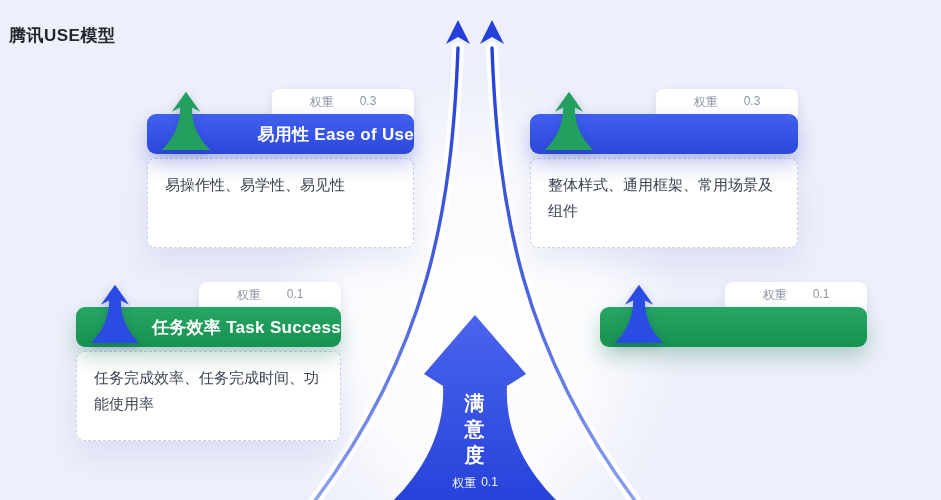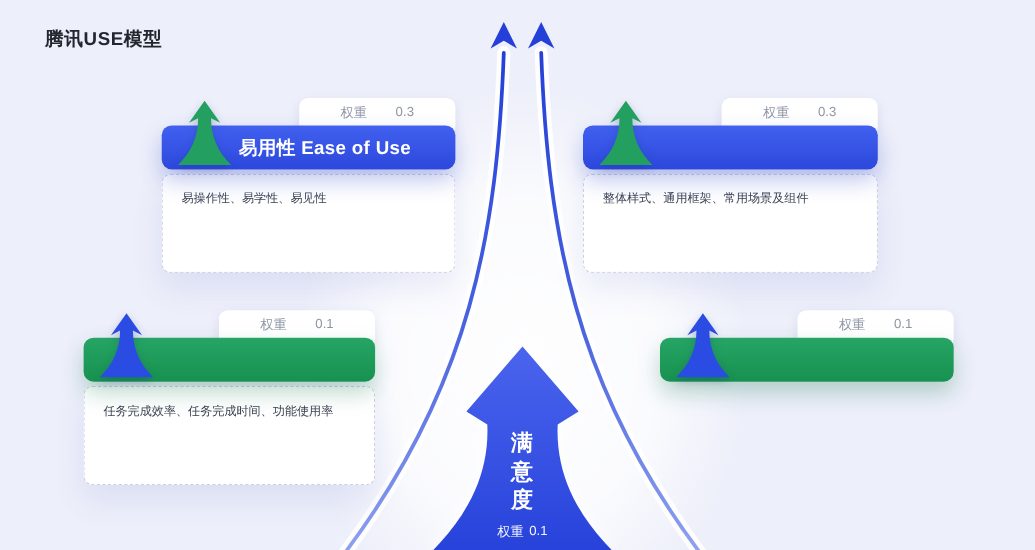--- a/index.html
+++ b/index.html
@@ -5,21 +5,21 @@
   html,body{margin:0;padding:0;}
   body{
     width:941px;height:500px;overflow:hidden;
     background:#edeffa;
     font-family:"Liberation Sans","DejaVu Sans",sans-serif;
     position:relative;
   }
   .stage{position:absolute;inset:0;width:941px;height:500px;}
 
   .page-title{
-    position:absolute;left:41px;top:24px;margin:0;
+    position:absolute;left:9px;top:24px;margin:0;
     font-size:17px;font-weight:700;color:#22262f;letter-spacing:.5px;z-index:3;
   }
 
   
   .center-svg{position:absolute;left:0;top:0;width:941px;height:500px;z-index:0;}
   .big-arrow{filter:drop-shadow(0 0 10px rgba(255,255,255,.95));}
   .thin-line{fill:none;stroke-width:3.4px;stroke-linecap:round;}
   .line-glow{fill:none;stroke:#ffffff;stroke-width:12px;stroke-linecap:round;opacity:.9;}
 
   .center-label{
@@ -40,40 +40,40 @@
     position:absolute;top:-25px;right:0;width:142px;height:34px;
     background:#ffffff;border-radius:8px;z-index:0;
     display:flex;justify-content:center;align-items:flex-start;gap:26px;
     padding-top:5px;box-sizing:border-box;
     font-size:12px;color:#8f96a6;
     box-shadow:0 4px 10px rgba(120,130,180,.18);
   }
 
   .card-header{
     position:relative;z-index:1;height:40px;border-radius:9px;
-    display:flex;align-items:center;justify-content:flex-start;
-    padding-left:70px;box-sizing:border-box;
+    display:flex;align-items:center;justify-content:flex-end;
+    padding-left:46px;box-sizing:border-box;
     color:#ffffff;font-size:17px;font-weight:700;letter-spacing:.3px;
   }
   .card-header.blue{
     background:linear-gradient(180deg,#4160ef 0%,#2c48dc 100%);
     box-shadow:0 10px 20px rgba(47,70,200,.30);
   }
   .card-header.green{
     background:linear-gradient(180deg,#26a565 0%,#17914f 100%);
     box-shadow:0 10px 20px rgba(23,120,75,.28);
   }
   .hicon{position:absolute;left:14px;bottom:0;width:50px;height:68px;z-index:2;
          filter:drop-shadow(0 3px 4px rgba(20,40,120,.25));}
 
   .card-content{
     margin-top:4px;height:90px;box-sizing:border-box;
     background:#ffffff;border:1px dashed #cdd2e0;border-radius:8px;
     padding:13px 17px;
-    font-size:11px;line-height:1.75;color:#3c4352;
+    font-size:15px;line-height:1.75;color:#3c4352;
     box-shadow:0 14px 28px rgba(90,110,200,.12);
   }
 </style>
 </head>
 <body>
 
 <div class="stage">
 
   <h1 class="page-title">腾讯USE模型</h1>
 
@@ -151,20 +151,21 @@
 
   <div class="card pos-bl">
     <div class="badge">
       <span>权重</span>
       <span>0.1</span>
     </div>
     <div class="card-header green">
       <svg class="hicon" viewBox="0 0 60 72" xmlns="http://www.w3.org/2000/svg">
         <path d="M30,2 L47,26 L37,21 C37,42 45,58 59,72 L1,72 C15,58 23,42 23,21 L13,26 Z" fill="#2b4ce2"></path>
       </svg>
+      <span>任务效率 Task Success</span>
     </div>
     <div class="card-content">
       <span>任务完成效率、任务完成时间、功能使用率</span>
     </div>
   </div>
 
   <div class="card pos-br">
     <div class="badge">
       <span>权重</span>
       <span>0.1</span>

